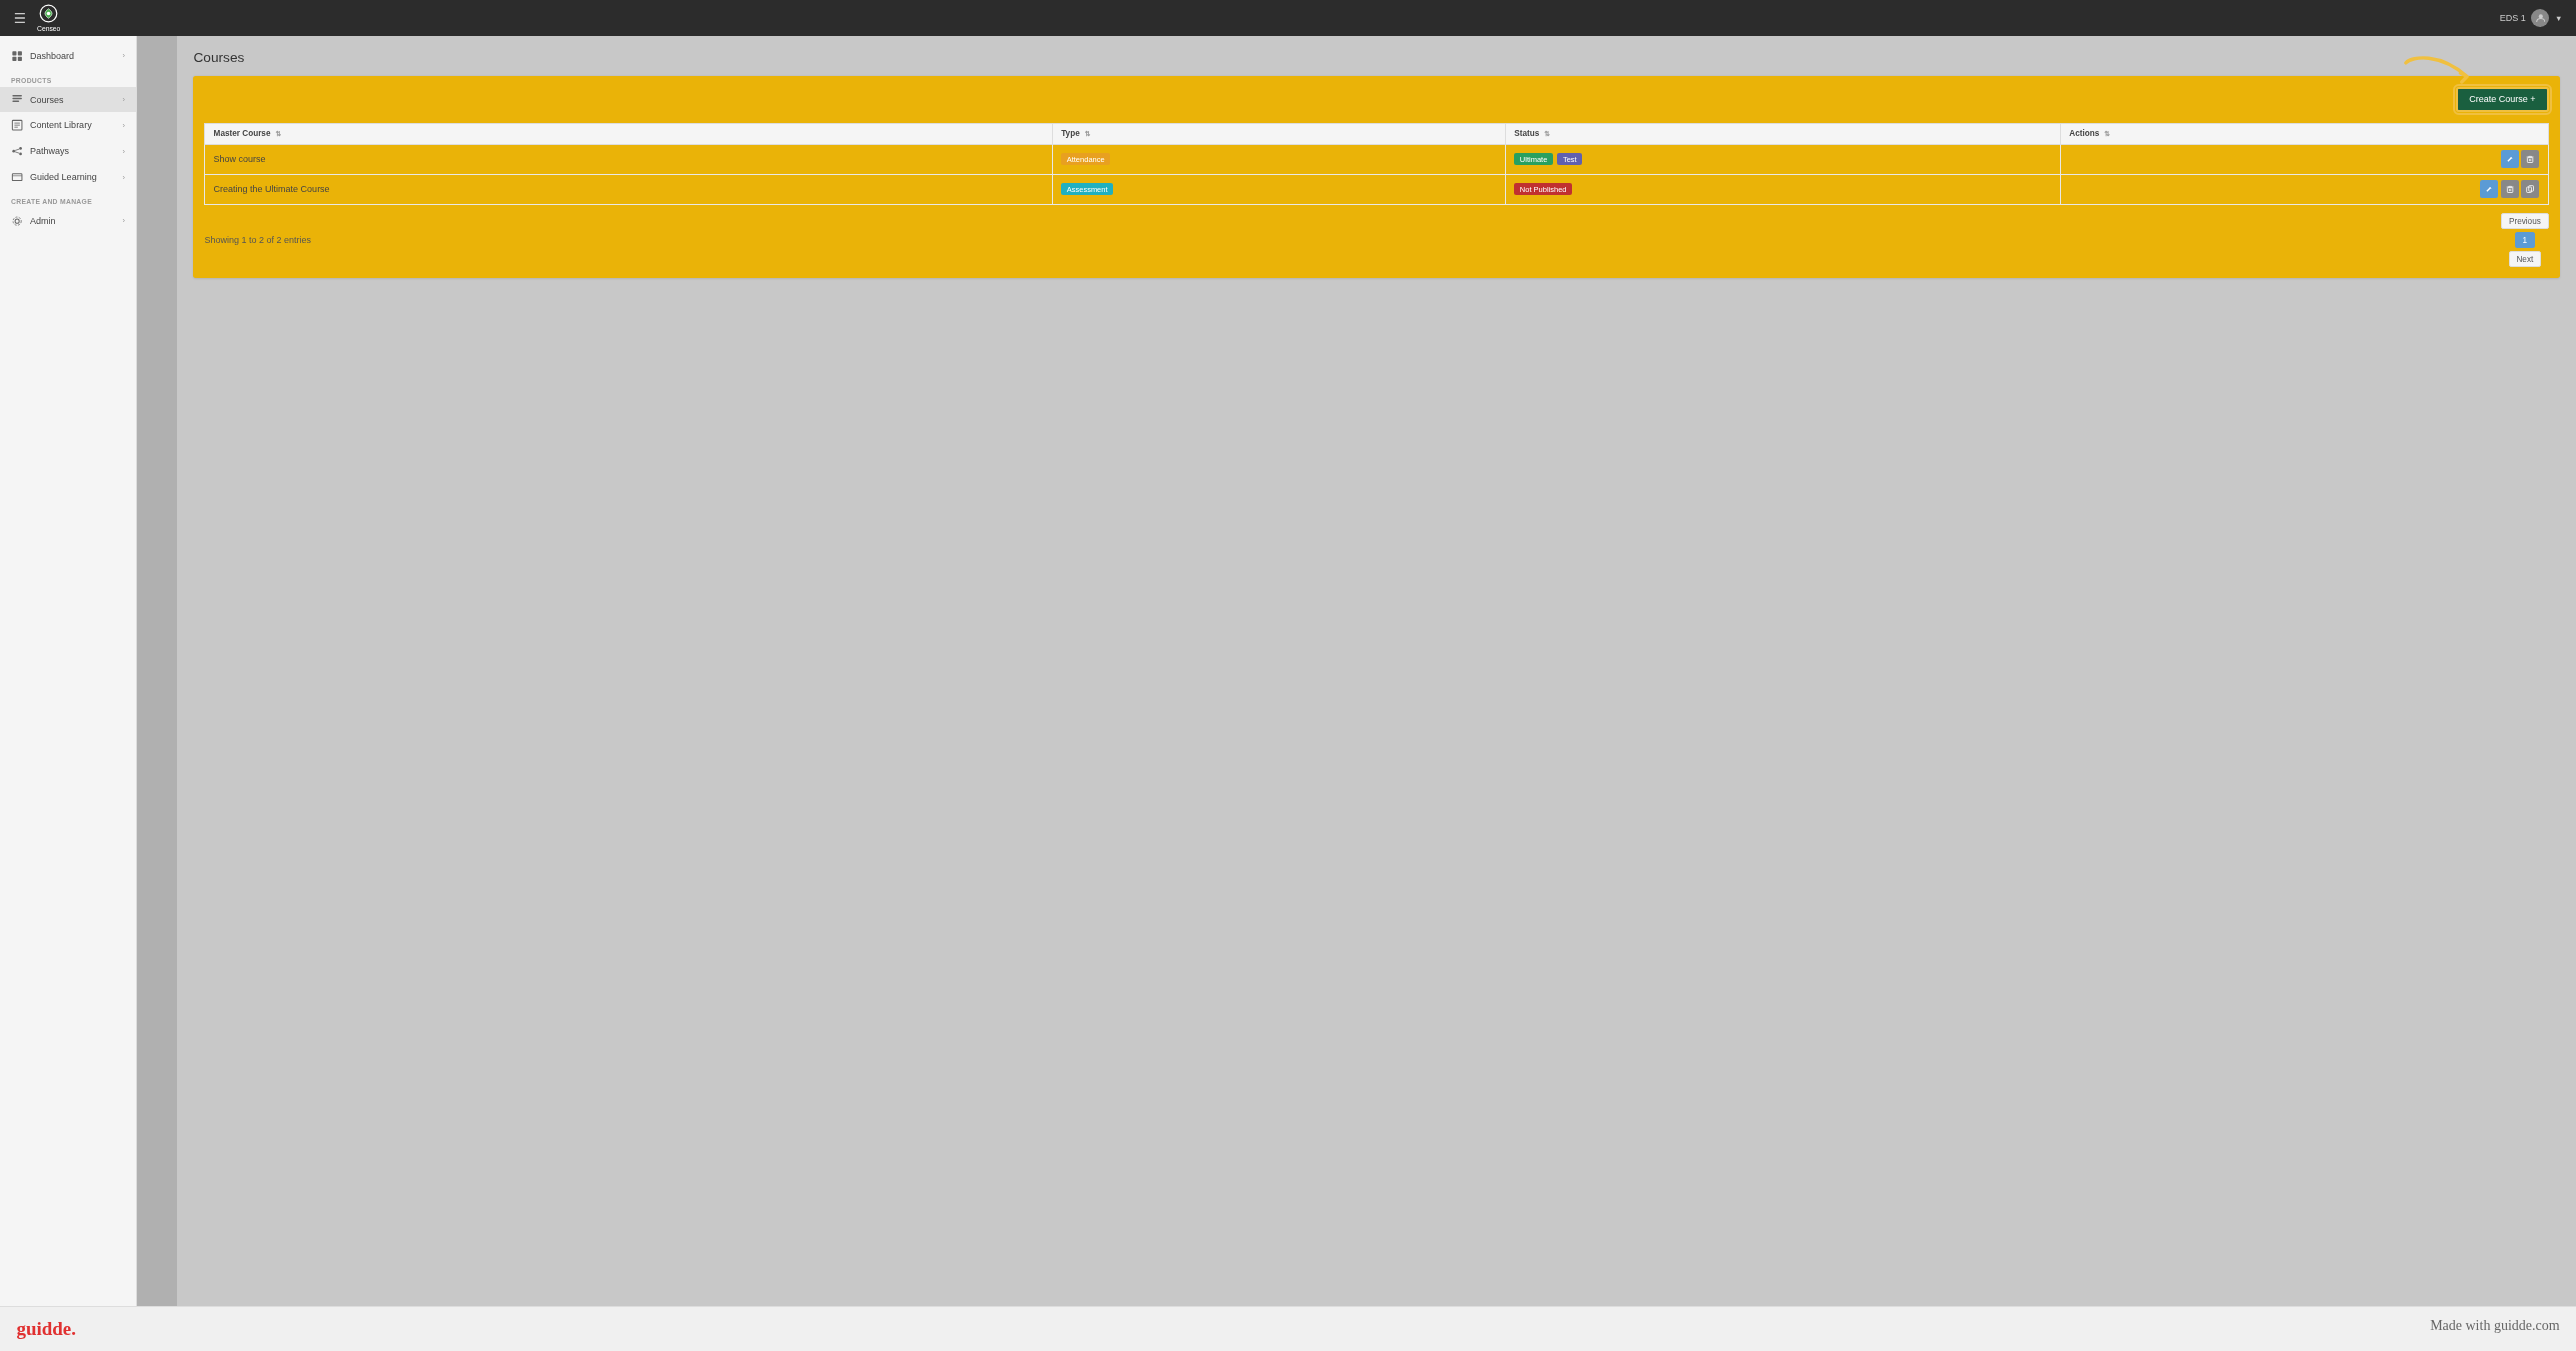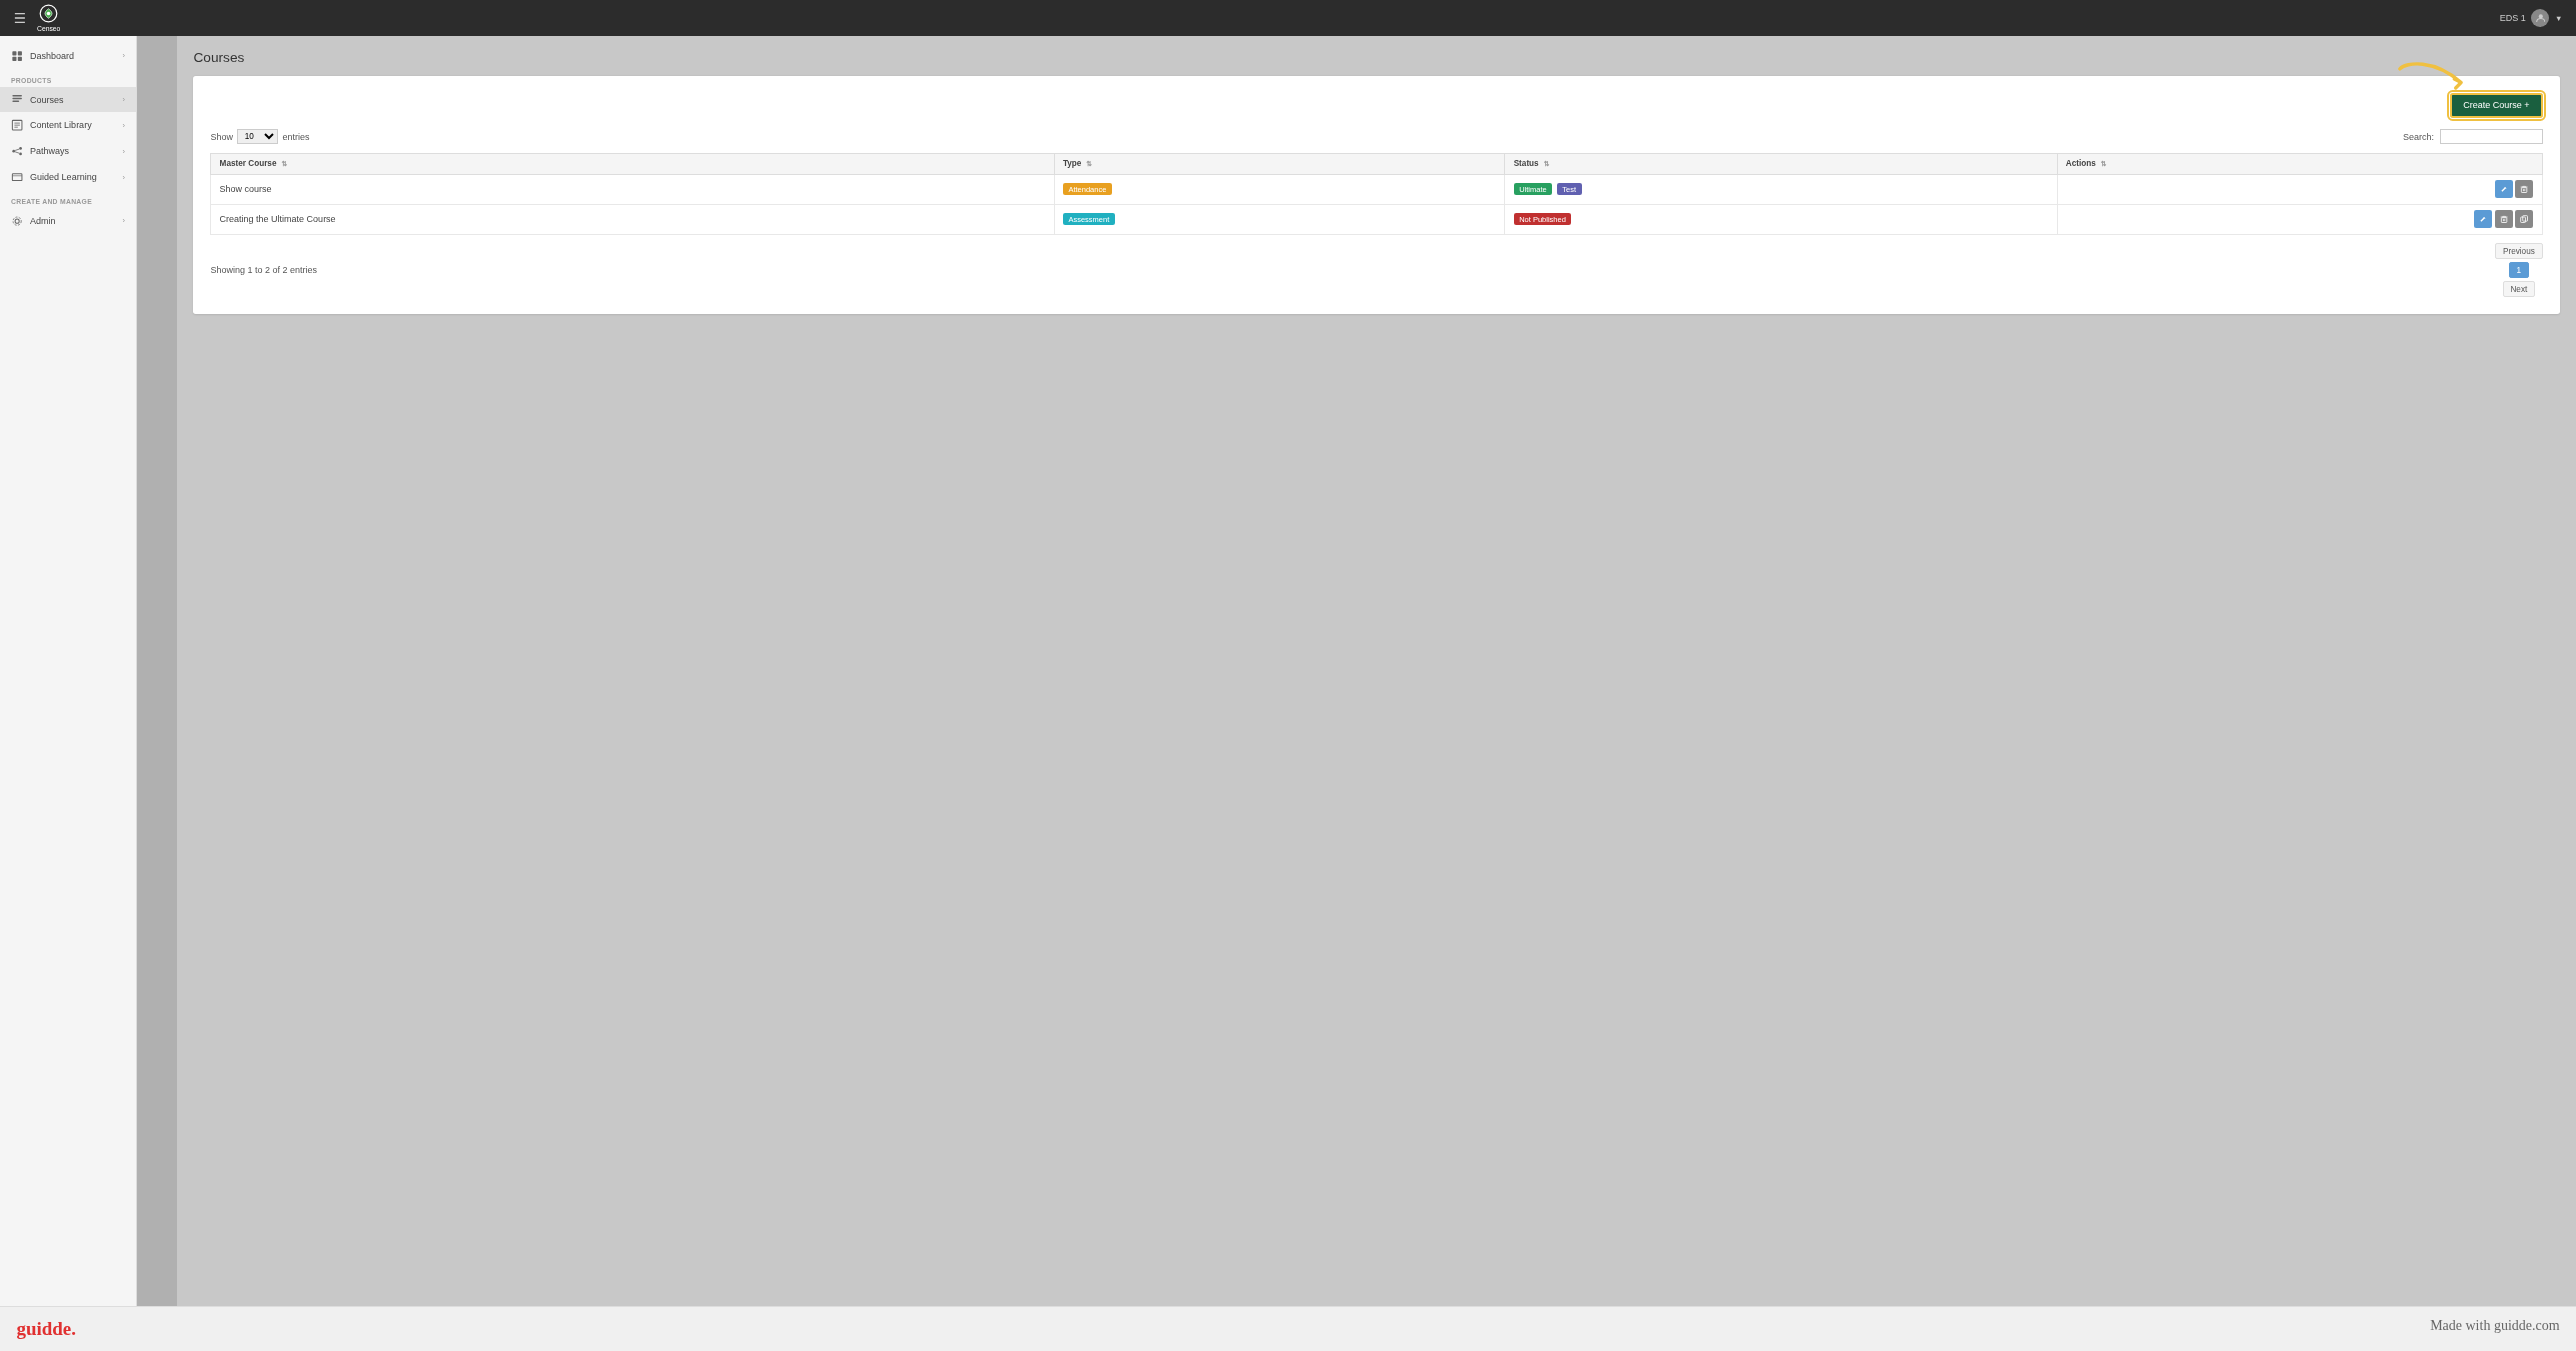--- a/index.html
+++ b/index.html
@@ -60,23 +60,23 @@
     
     .content-area {
       flex: 1;
       padding: 13.7px 16.4px;
       background: #c8c8c8;
     }
     .page-title { font-size: 13.7px; color: #333; margin-bottom: 11px; font-weight: 400; }
 
     
     .card {
-      background: #ffffff;
+      background: #eab308;
       border-radius: 2.7px;
-      padding: 17px;
+      padding: 11px;
       box-shadow: 0 0.7px 2.1px rgba(0,0,0,0.1);
       position: relative;
     }
 
     
     .create-btn-area {
       display: flex;
       justify-content: flex-end;
       margin-bottom: 11px;
       position: relative;
@@ -338,36 +338,20 @@
           <svg width="109" height="55" viewBox="0 0 160 80" fill="none">
             <path d="M10 20 C20 10, 60 5, 100 40 L90 35 M100 40 L92 48" stroke="#f0c040" stroke-width="5" fill="none" stroke-linecap="round" stroke-linejoin="round"></path>
           </svg>
         </div>
         <button class="create-course-btn">
           <span>Create Course +</span>
         </button>
       </div>
 
 
-      <div class="table-controls">
-        <div class="show-entries">
-          <span>Show</span>
-          <select>
-            <option>10</option>
-            <option>25</option>
-            <option>50</option>
-            <option>100</option>
-          </select>
-          <span>entries</span>
-        </div>
-        <div class="search-area">
-          <label>Search:</label>
-          <input type="text" class="search-input" style="">
-        </div>
-      </div>
 
       <table class="data-table">
         <thead>
           <tr>
             <th>
               <span>Master Course</span>
               <span style="color:#999; font-size:6.8px; margin-left:2.7px;">⇅</span>
             </th>
             <th>
               <span>Type</span>

